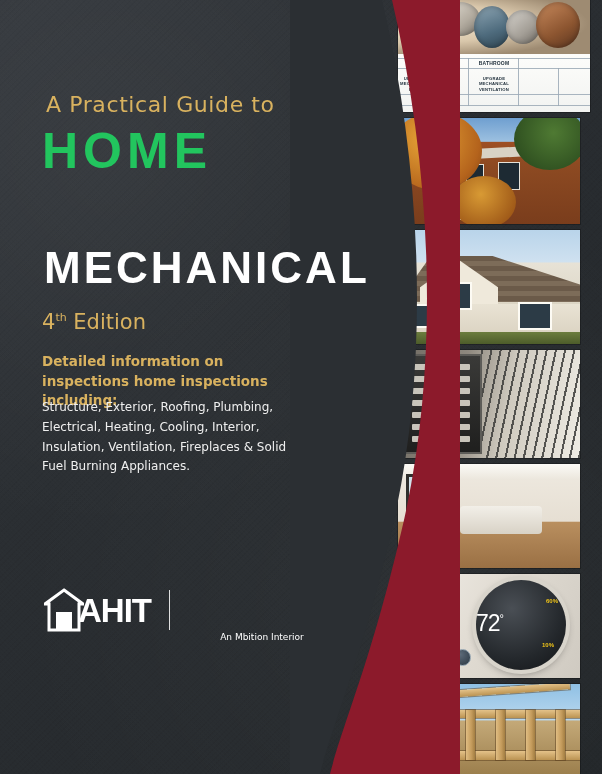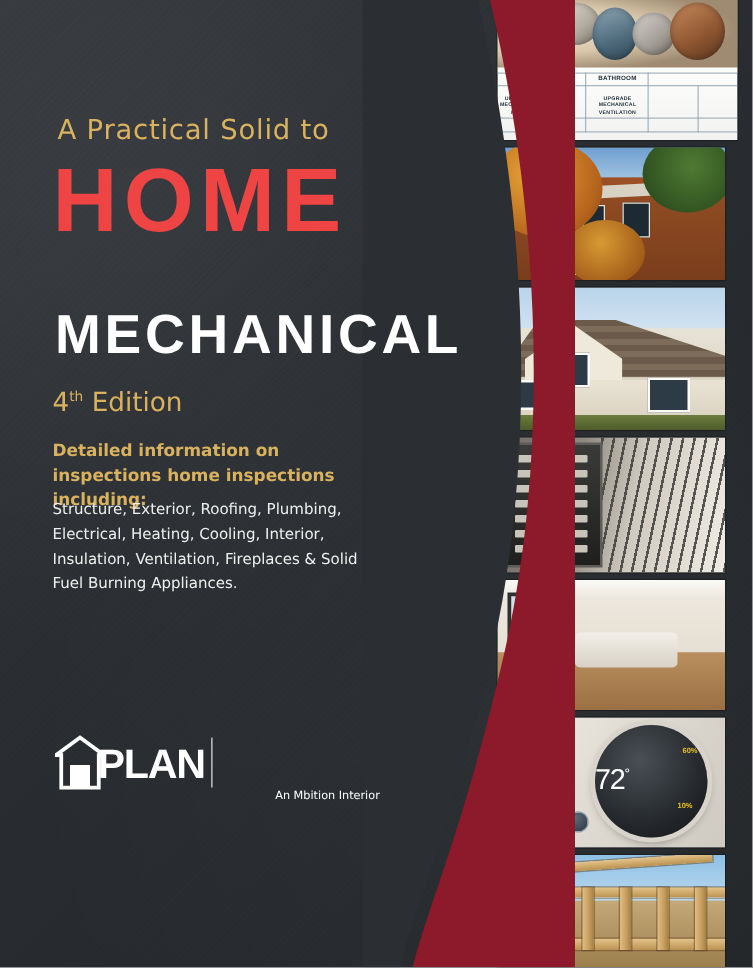--- a/index.html
+++ b/index.html
@@ -237,25 +237,25 @@
     top: 92px; left: 46px;
     font-size: 22px;
     color: #d9b25f;
     letter-spacing: .6px;
     font-family: "DejaVu Sans", sans-serif;
     white-space: nowrap;
   }
   .title-main {
     position: absolute;
     top: 128px; left: 42px;
-    font-size: 72px;
+    font-size: 50px;
     line-height: .92;
     font-weight: bold;
     letter-spacing: 5px;
-    color: #ef4444;
+    color: #22c55e;
     font-family: "Liberation Sans", sans-serif;
   }
   .title-sub {
     position: absolute;
     top: 246px; left: 44px;
     font-size: 44px;
     line-height: 1;
     font-weight: bold;
     letter-spacing: 3px;
     color: #ffffff;
@@ -461,33 +461,33 @@
 
   <svg class="curve-wrap" viewBox="0 0 160 774" preserveAspectRatio="none">
     <path d="M92,0 C132,170 140,360 104,520 C72,660 44,720 30,774 L160,774 L160,0 Z" fill="#8c1a2b"></path>
     <path d="M80,0 C120,170 128,360 92,520 C60,660 32,720 18,774 L0,774 L0,0 Z" fill="#2b2f33" opacity="0"></path>
   </svg>
   <svg class="curve-wrap" viewBox="0 0 160 774" preserveAspectRatio="none" style="left:290px;">
     <path d="M92,0 C132,170 140,360 104,520 C72,660 44,720 30,774 L0,774 L0,0 Z" fill="#2b2f33"></path>
   </svg>
 
   <div class="content">
-    <div class="kicker">A Practical Solid to</div>
+    <div class="kicker">A Practical Guide to</div>
     <div class="title-main">HOME</div>
     <div class="title-sub">MECHANICAL</div>
     <div class="edition"><span>4</span><sup>th</sup><span> Edition</span></div>
     <div class="lede">Detailed information on inspections home inspections including:</div>
     <div class="body-copy">Structure, Exterior, Roofing, Plumbing, Electrical, Heating, Cooling, Interior, Insulation, Ventilation, Fireplaces &amp; Solid Fuel Burning Appliances.</div>
   </div>
 
   <div class="logo">
     <div class="logo-mark">
       <svg class="house-icon" viewBox="0 0 40 44">
         <path d="M20 2 L39 16 L35 16 L35 42 L5 42 L5 16 L1 16 Z" fill="none" stroke="#ffffff" stroke-width="3"></path>
         <rect x="12" y="24" width="16" height="18" fill="#ffffff"></rect>
       </svg>
-      <div class="ahit-text">PLAN</div>
+      <div class="ahit-text">AHIT</div>
     </div>
     <div class="logo-rule"></div>
     <div class="logo-tag">An Mbition Interior</div>
   </div>
 
 </div>
 
 </body></html>

